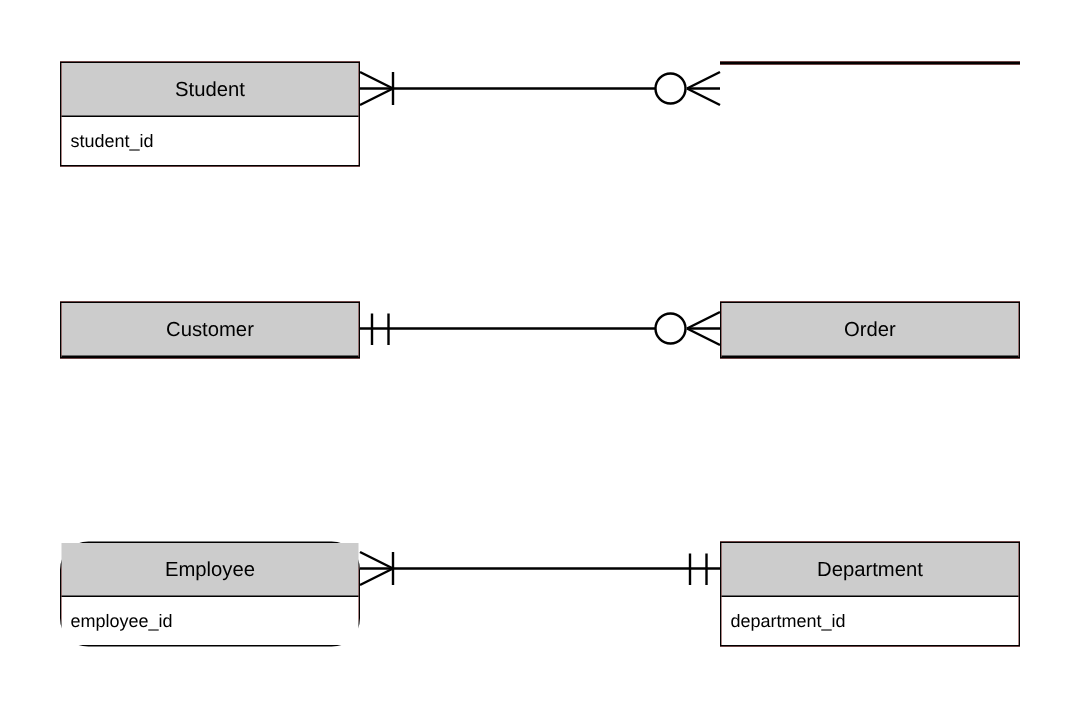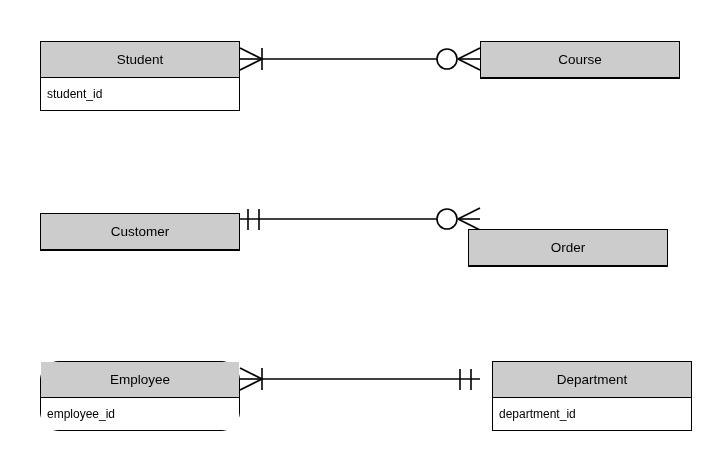--- a/index.html
+++ b/index.html
@@ -122,38 +122,37 @@
   </svg>
 
   <div class="entity" style="left:40px; top:41px;">
     <div class="entity-header">Student</div>
     <div class="entity-attrs">
       <div class="entity-attr">student_id</div>
     </div>
   </div>
 
   <div class="entity" style="left:480px; top:41px;">
-    <div class="entity-header">Course</div>
   </div>
 
-  <div class="entity" style="left:40px; top:213px;">
+  <div class="entity" style="left:40px; top:201px;">
     <div class="entity-header">Customer</div>
   </div>
 
-  <div class="entity" style="left:468px; top:201px;margin-top:28px;">
+  <div class="entity" style="left:480px; top:201px;">
     <div class="entity-header">Order</div>
   </div>
 
   <div class="entity" style="left:40px; top:361px;border-radius:19px;">
     <div class="entity-header">Employee</div>
     <div class="entity-attrs">
       <div class="entity-attr">employee_id</div>
     </div>
   </div>
 
-  <div class="entity" style="left:492px; top:361px;">
+  <div class="entity" style="left:480px; top:361px;">
     <div class="entity-header">Department</div>
     <div class="entity-attrs">
       <div class="entity-attr">department_id</div>
     </div>
   </div>
 
 </div>
 
 </body></html>

